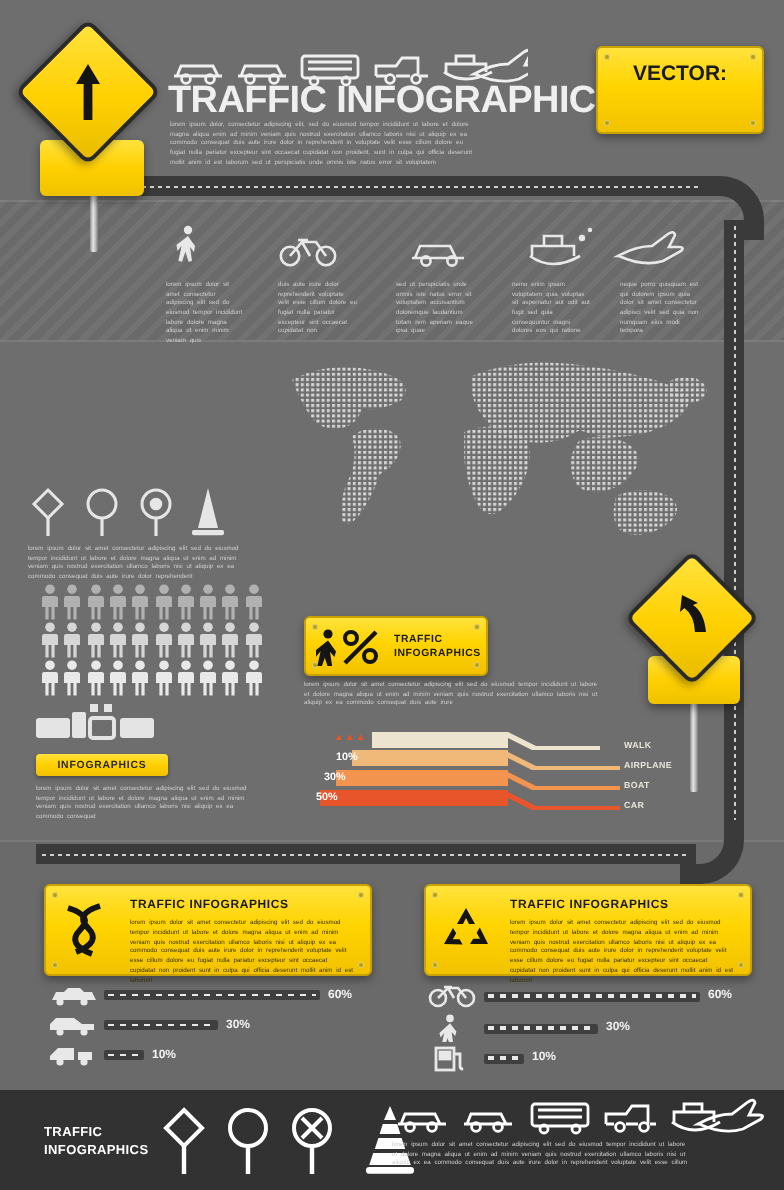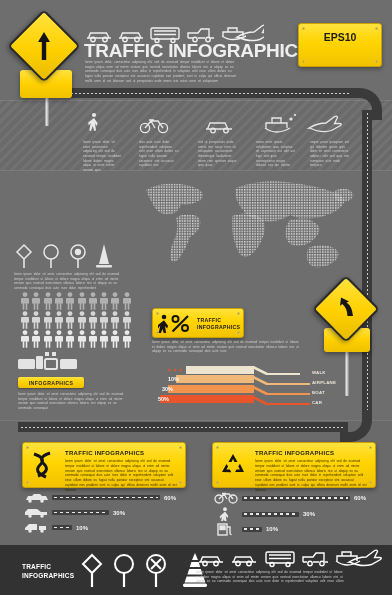--- a/index.html
+++ b/index.html
@@ -155,21 +155,21 @@
 
   <h1 class="hdr-title" style="left:84px;top:40px;margin:0;">TRAFFIC INFOGRAPHICS</h1>
   <div class="micro" style="position:absolute;left:85px;top:60px;width:152px;">lorem ipsum dolor, consectetur adipiscing elit, sed do eiusmod tempor incididunt ut labore et dolore magna aliqua enim ad minim veniam quis nostrud exercitation ullamco laboris nisi ut aliquip ex ea commodo consequat duis aute irure dolor in reprehenderit in voluptate velit esse cillum dolore eu fugiat nulla pariatur excepteur sint occaecat cupidatat non proident, sunt in culpa qui officia deserunt mollit anim id est laborum sed ut perspiciatis unde omnis iste natus error sit voluptatem</div>
 
   <div class="ypanel" style="left:298px;top:23px;width:82px;height:42px;">
     <span class="screw sc-tl"></span>
       <span class="screw sc-tr"></span>
     <span class="screw sc-bl"></span>
       <span class="screw sc-br"></span>
     <div class="vec" style="left:0;top:7px;width:82px;">
-      <div>EPS10</div>
+      <div>VECTOR:</div>
     </div>
   </div>
 
   <div class="iconw" style="left:82px;top:112px;">
     <svg width="265" height="24" viewBox="0 0 265 24" fill="none" stroke="#e8e8e8" stroke-width="1.3">
       <g transform="translate(6,0)" fill="#e8e8e8" stroke="none">
         <circle cx="6" cy="3" r="2.1"></circle>
           <path d="M6 6 l3.5 5 l-.5 3 l-2-2.5 l1 7 l-1.7 .4 l-1.6-5 l-1.7 5 l-1.8-.5 l1.6-7.5 l-2 2.6 l-.6-3 z"></path>
       </g>
       <g transform="translate(58,3)">

